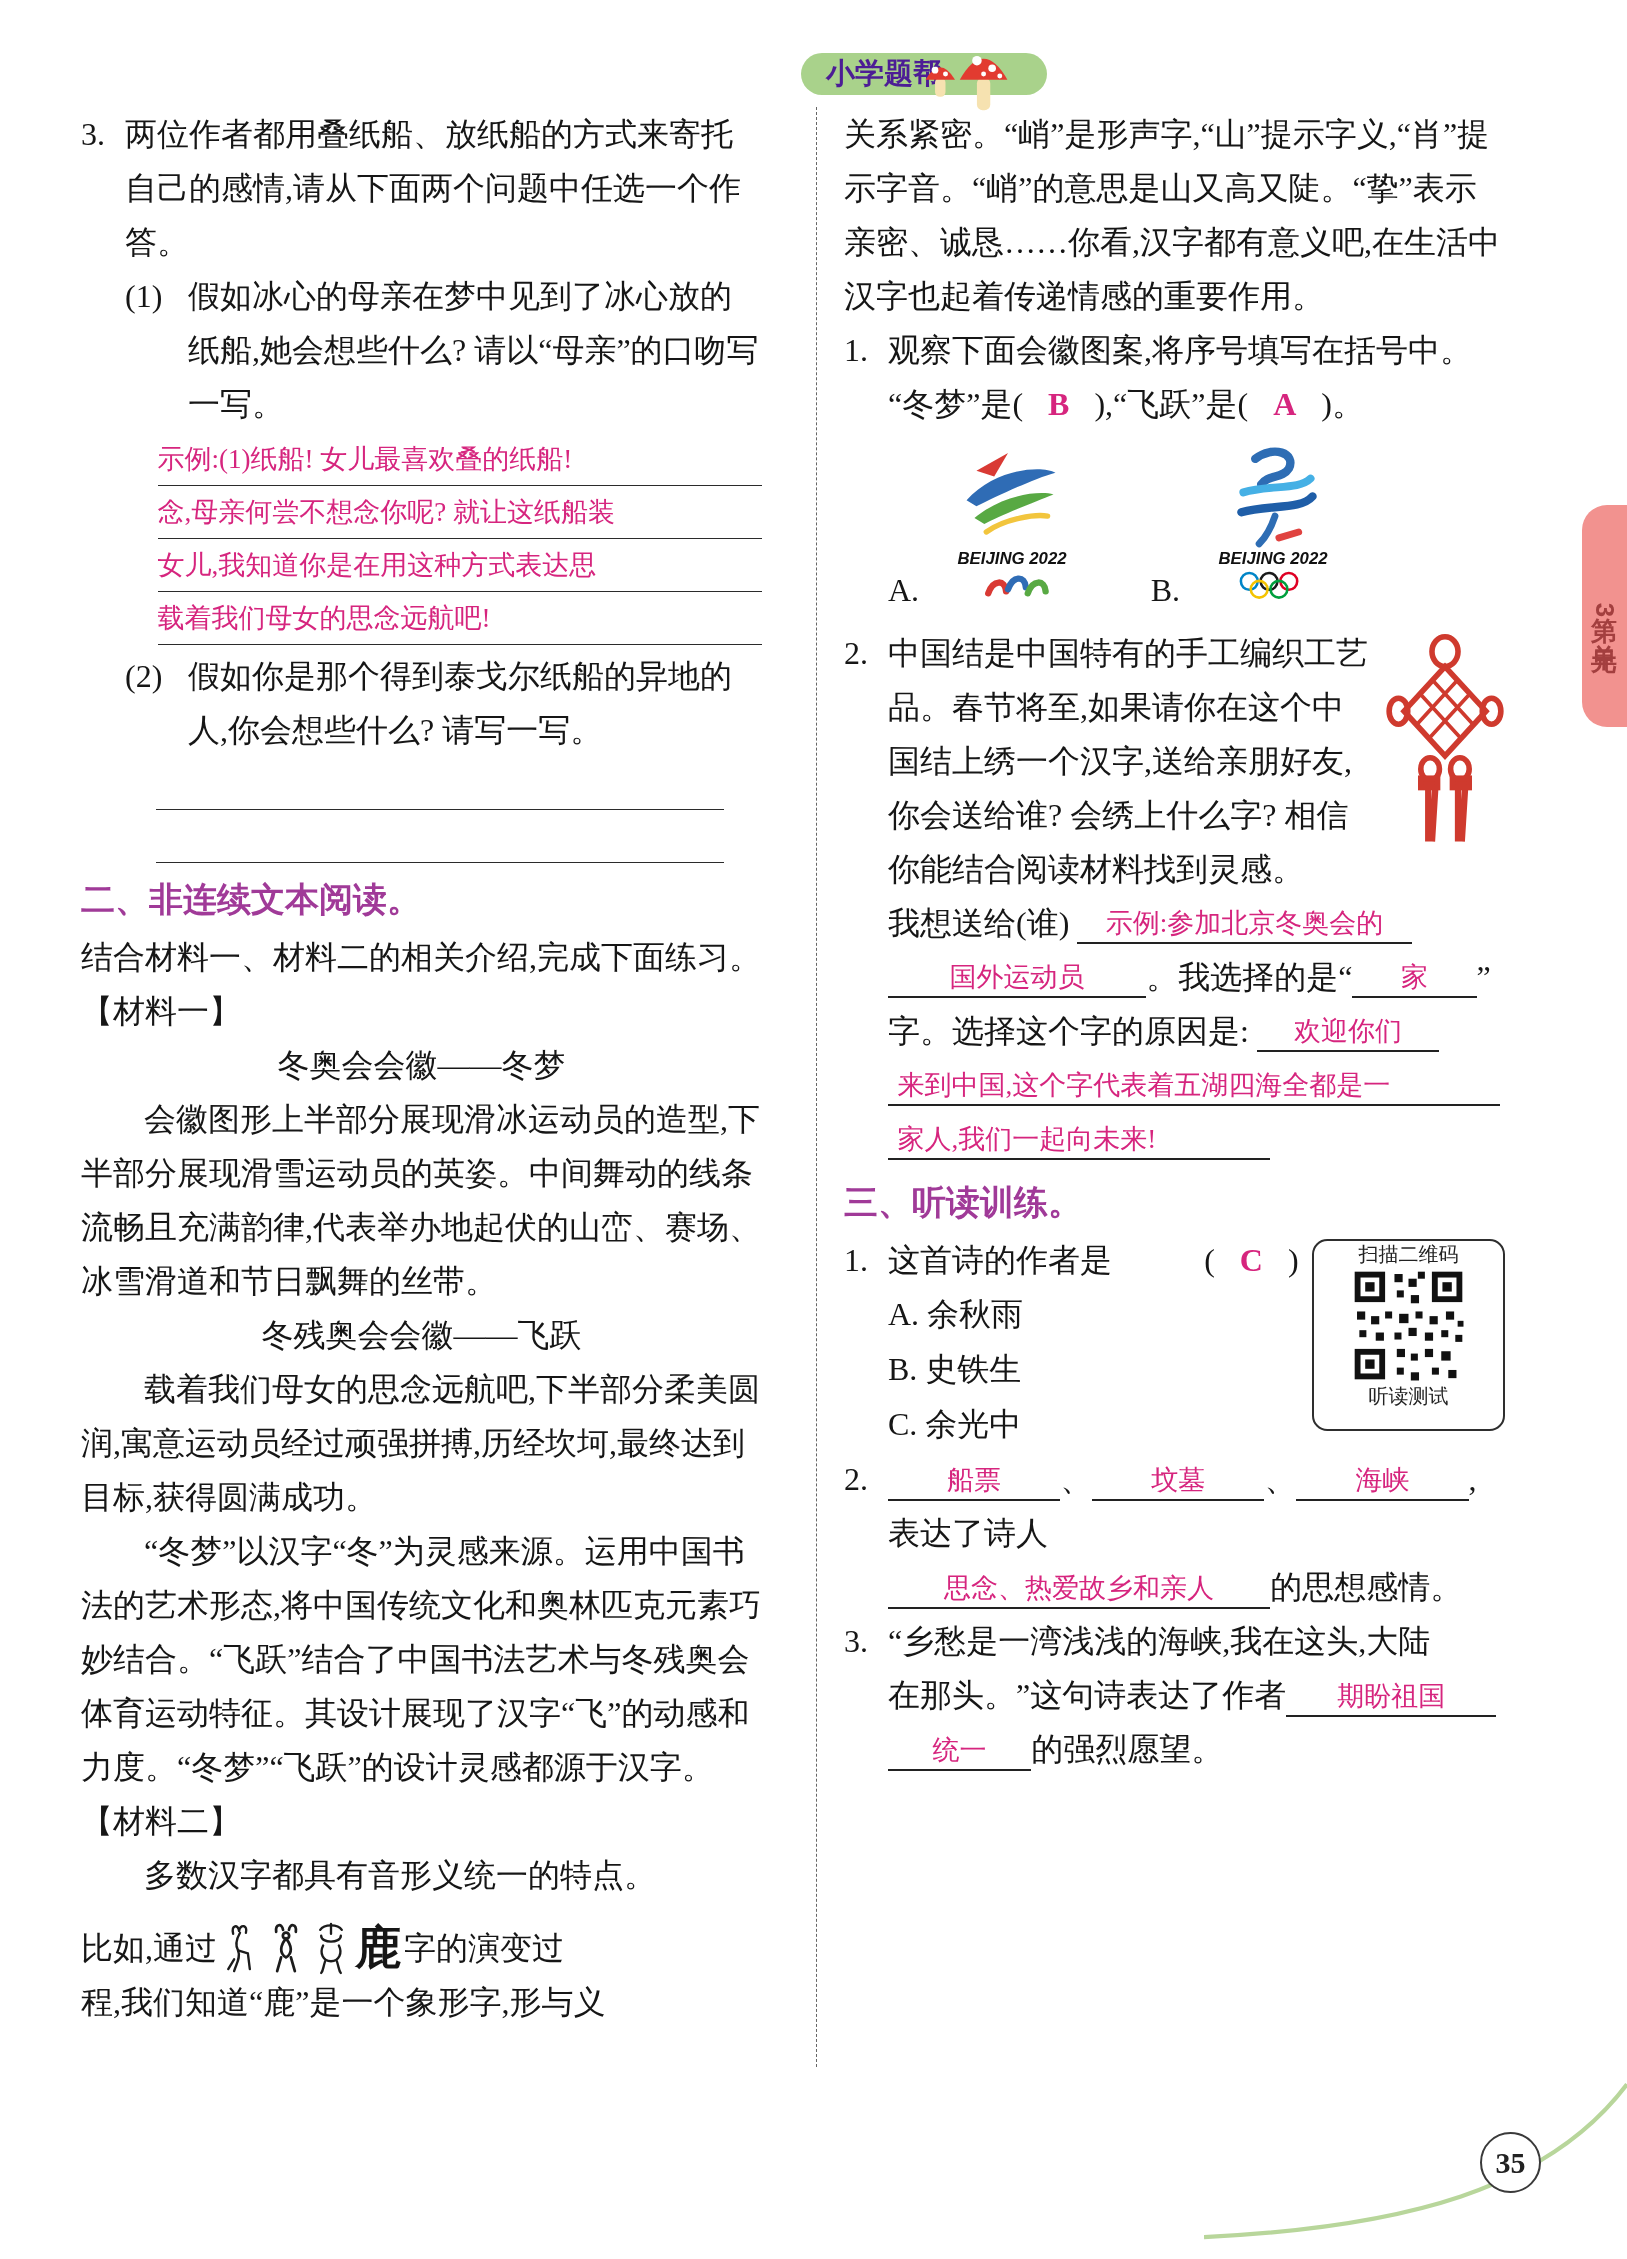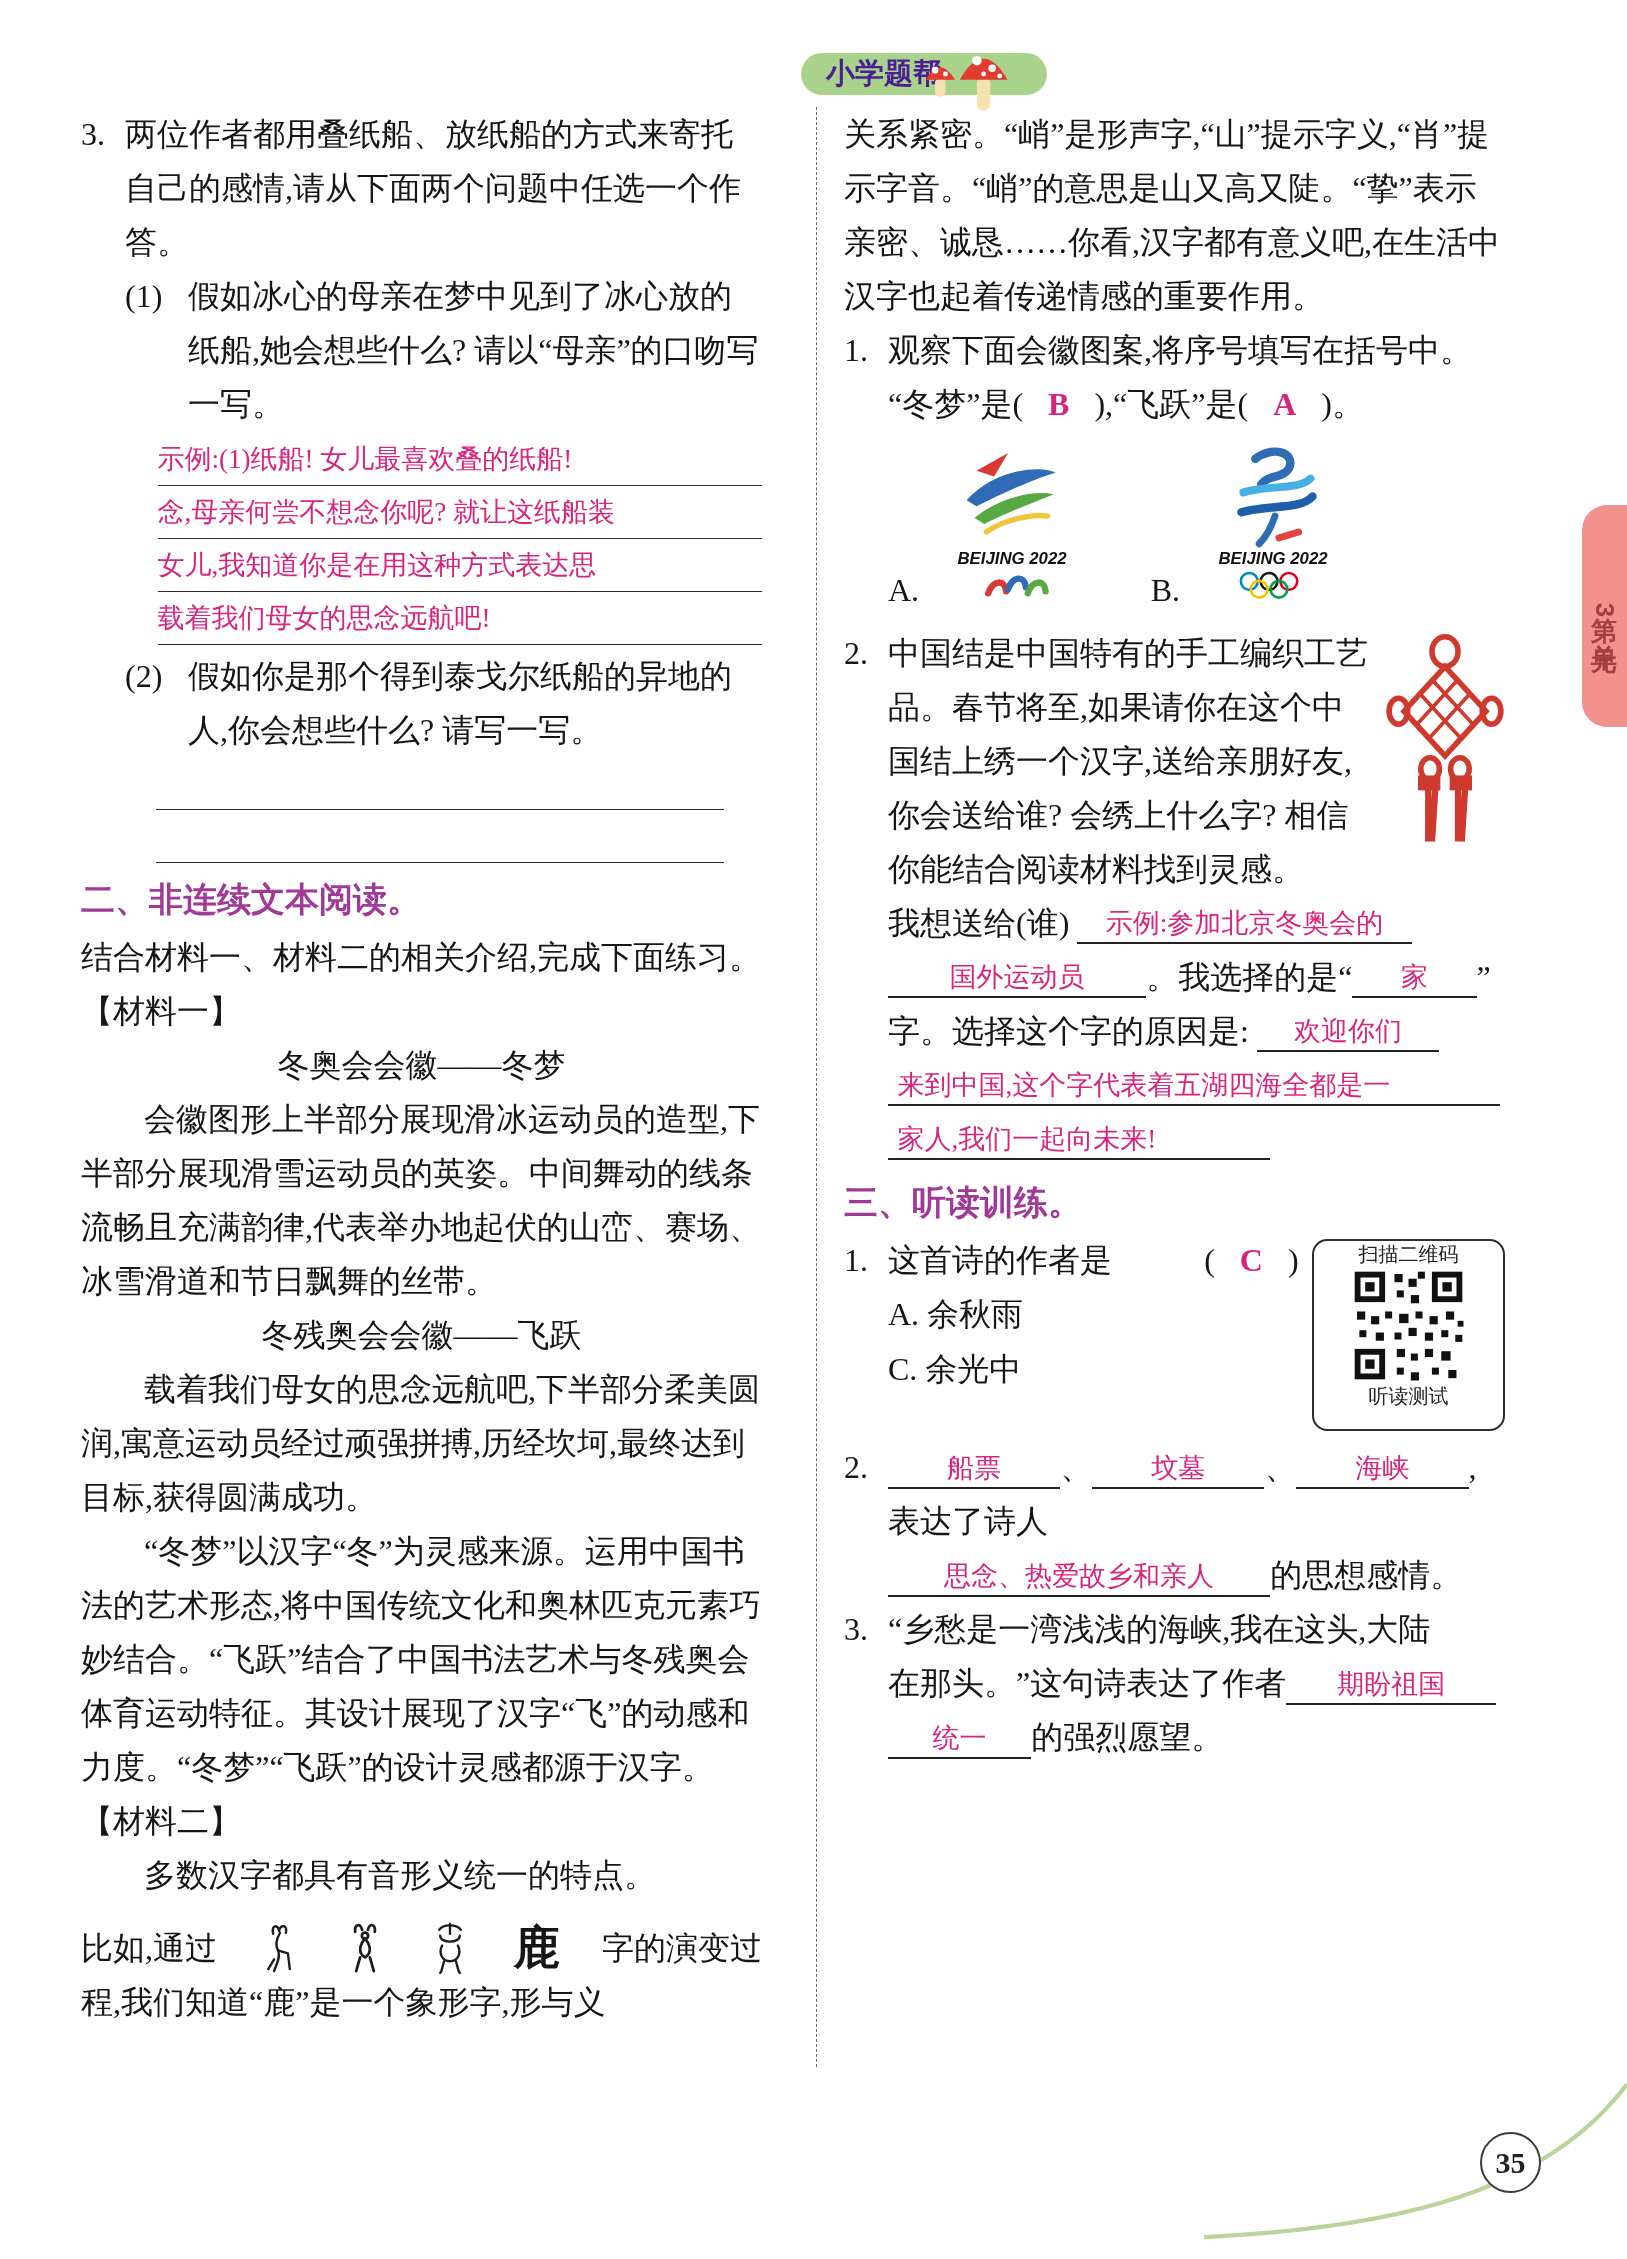--- a/index.html
+++ b/index.html
@@ -24,21 +24,21 @@
   .pink{color:#d6257e;}
   .hand{font-size:27px;}
   .ansblock{margin:1.9px 0 3.8px 32.5px;}
   .ansline{border-bottom:1.9px solid #2b2b2b;min-height:52px;line-height:52px;}
   .blankline{border-bottom:1.9px solid #2b2b2b;height:52px;margin:0 38px 0 75px;}
   .sec-h{font-family:"Liberation Sans",sans-serif;font-weight:700;font-size:34px;color:#a03a98;
          margin:9.6px 0 3.8px 0;line-height:54px;}
   .para{text-indent:63px;}
   .noindent{text-indent:0;}
   .center-title{text-align:center;}
-  .glyph-line{display:flex;align-items:flex-end;gap:3px;height:73px;justify-content:space-between;}
+  .glyph-line{display:flex;align-items:flex-end;gap:3px;height:73px;}
   .glyph-svg{width:42px;height:55px;flex:0 0 auto;}
   .big-lu{font-size:46px;font-weight:700;line-height:55px;}
   .blank{display:inline-block;border-bottom:2.4px solid #222;text-align:center;
          padding:0 9.6px;line-height:38px;vertical-align:bottom;margin-bottom:5.7px;}
   .bold{font-weight:700;}
   .sp{padding:0 25px;}
   .fill-line{white-space:normal;}
   .logos{display:flex;align-items:flex-end;gap:54px;margin:11.5px 0 15.3px 0;}
   .logo-item{display:flex;align-items:flex-end;gap:7.6px;}
   .logo-label{line-height:42px;}
@@ -282,20 +282,21 @@
                   <rect x="52" y="90" width="7" height="7"></rect>
               </g>
             </svg>
             <div class="qr-label">听读测试</div>
           </div>
           <div class="q31-line">
             <span>这首诗的作者是</span>
             <span><span>(</span><span class="pink bold sp">C</span><span>)</span></span>
           </div>
           <div class="opt">A. 余秋雨</div>
+          <div class="opt">B. 史铁生</div>
           <div class="opt">C. 余光中</div>
           <div class="clear"></div>
         </div>
       </div>
 
       <div class="q">
         <div class="qnum">2.</div>
         <div class="qbody">
           <div class="fill-line">
             <span class="blank pink hand" style="min-width:153px">船票</span><span>、</span><span class="blank pink hand" style="min-width:153px">坟墓</span><span>、</span><span class="blank pink hand" style="min-width:153px">海峡</span><span>,表达了诗人</span>

